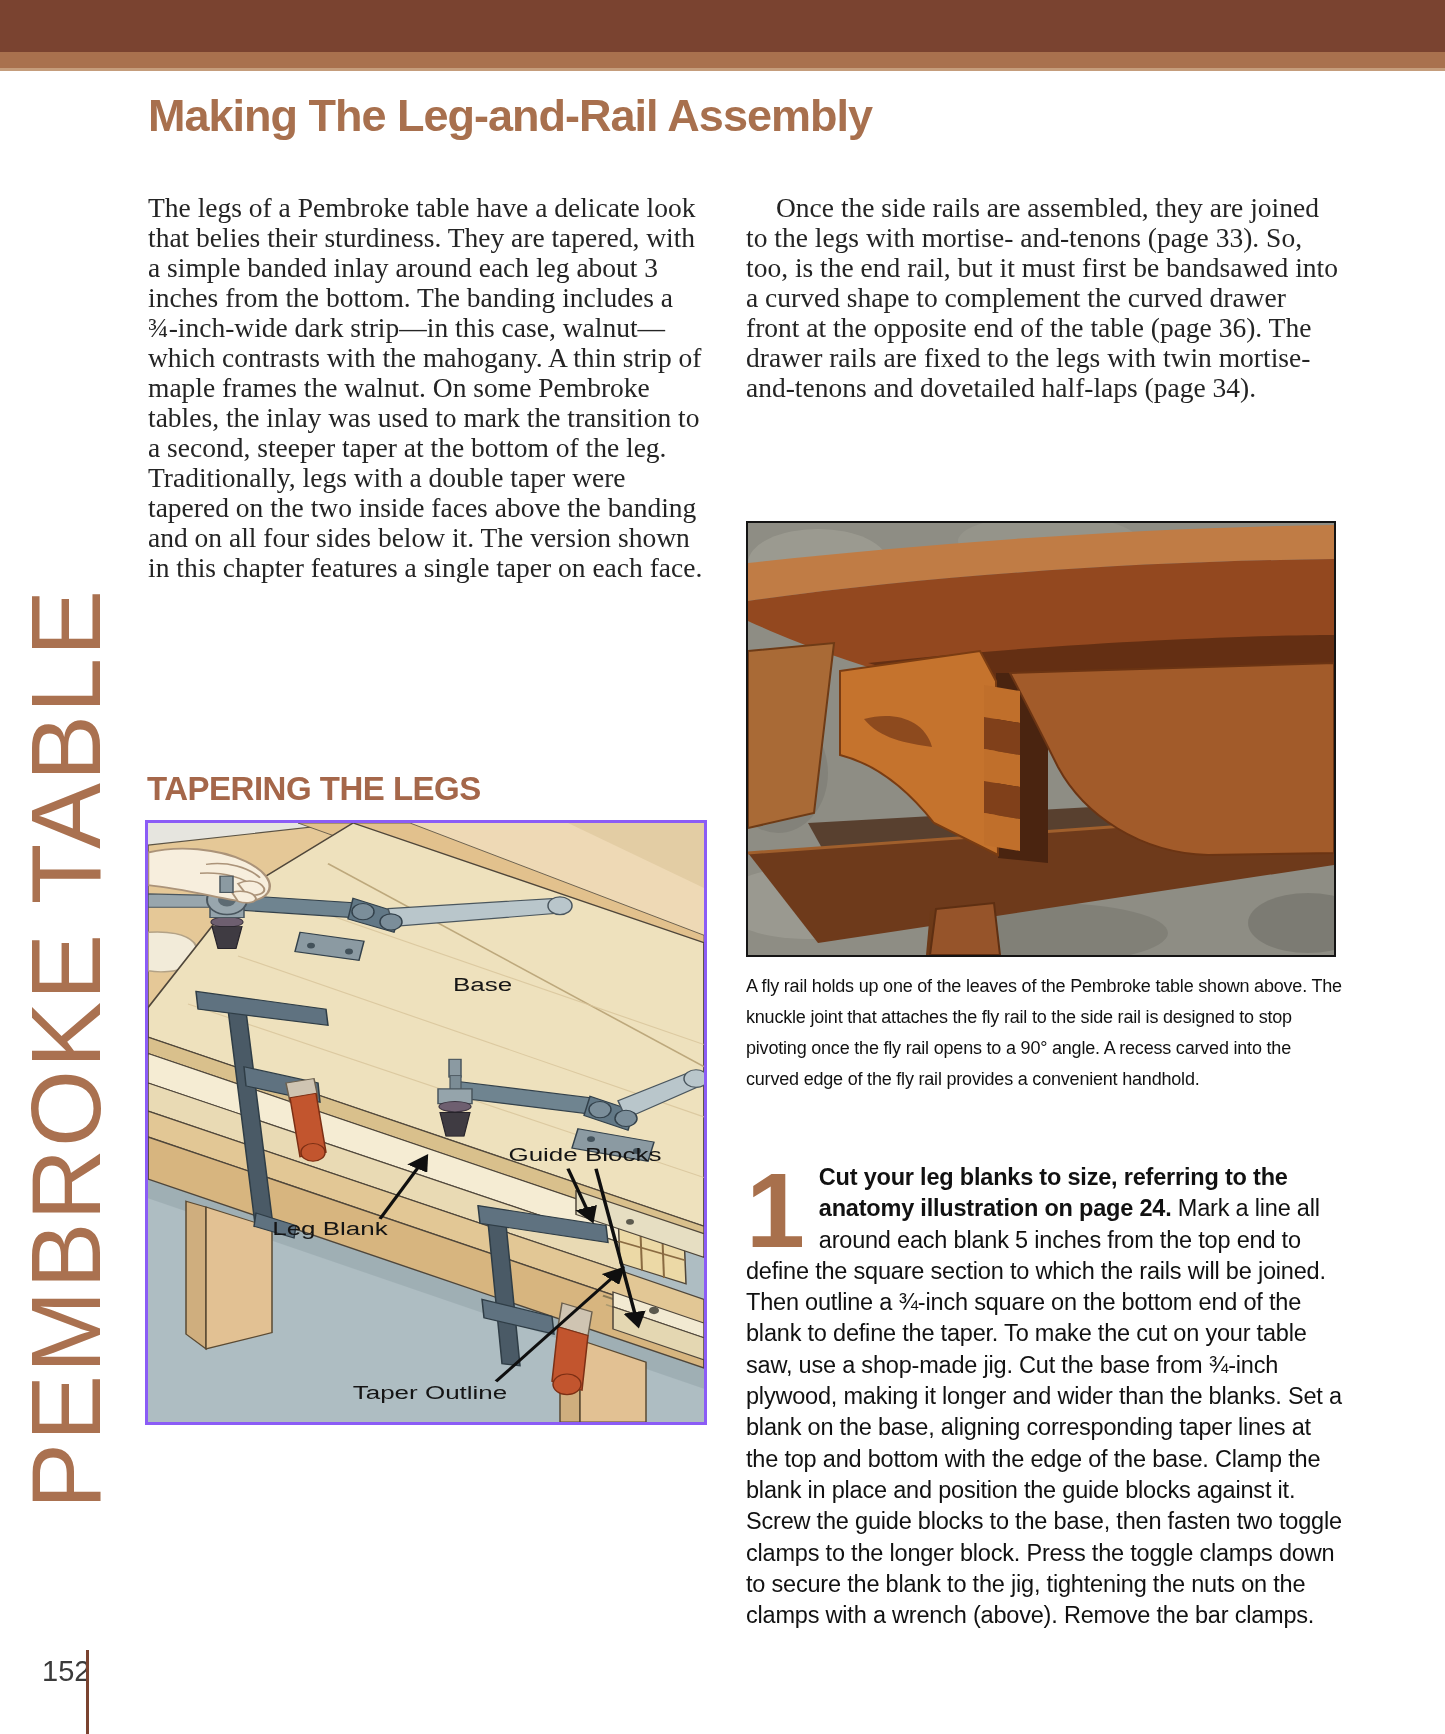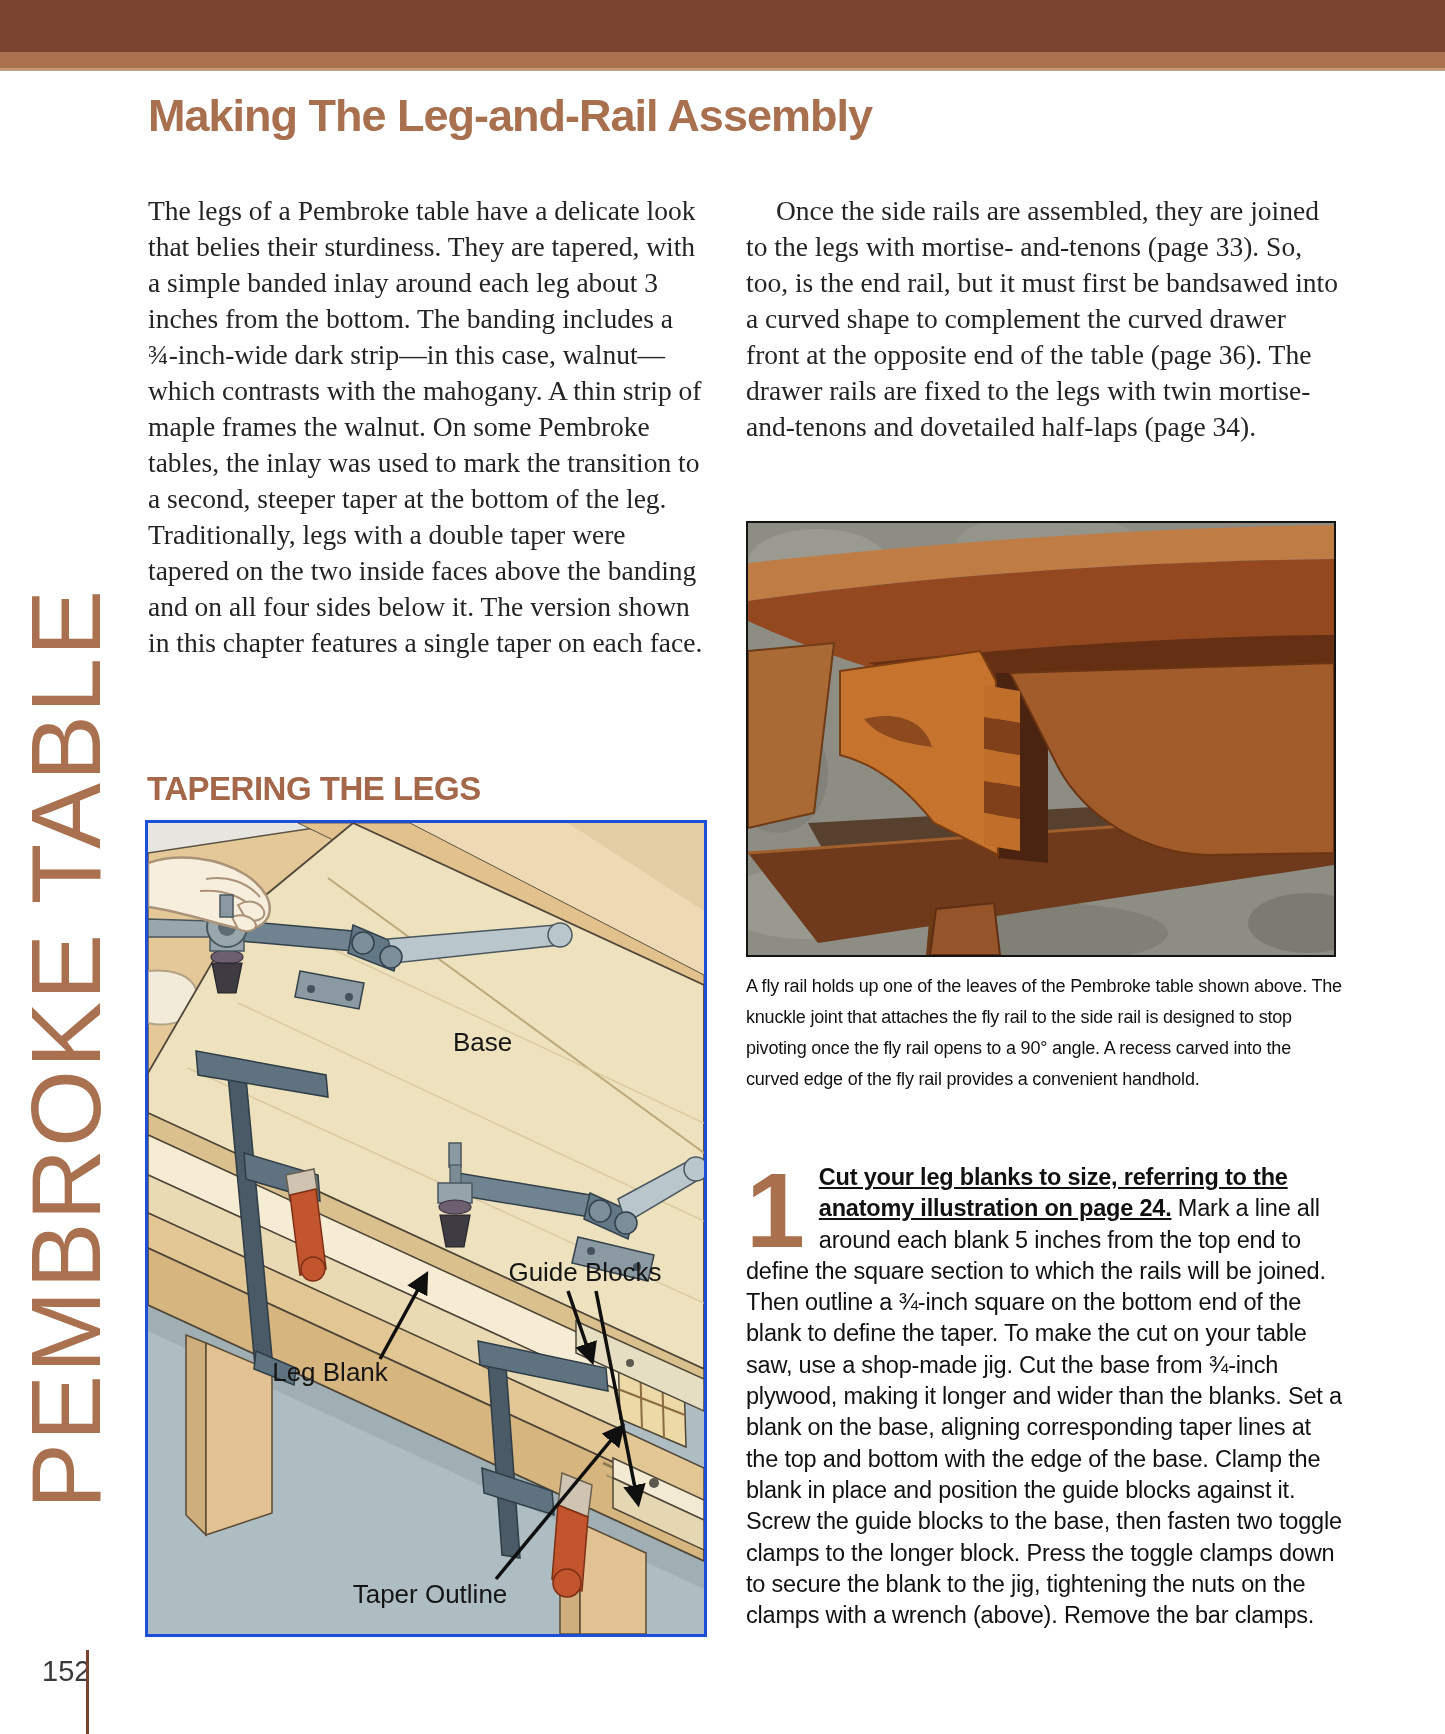--- a/index.html
+++ b/index.html
@@ -11,43 +11,43 @@
 
   .side-title { position:absolute; left:4px; top:84px; width:128px; height:1425px;
     writing-mode:vertical-rl; transform:rotate(180deg);
     font-family:"Liberation Sans", sans-serif; font-weight:200; font-size:99px;
     letter-spacing:2px; line-height:124px; color:#aa7150; white-space:nowrap; }
 
   .main-title { position:absolute; left:148px; top:90px; width:1100px;
     font-weight:bold; font-size:45px; letter-spacing:-1px; color:#a8704e; }
 
   .bodycol { position:absolute; font-family:"Liberation Serif", serif; font-size:27.5px;
-    line-height:36px; color:#242424; text-align:left; }
+    line-height:30px; color:#242424; text-align:left; }
   .col1 { left:148px; top:193px; width:556px; }
   .col2 { left:746px; top:193px; width:592px; text-indent:30px;font-family:Liberation Serif, serif; }
 
   .section-heading { position:absolute; left:147px; top:770px;
     font-weight:bold; font-size:33px; letter-spacing:-0.5px; color:#a5674a; }
 
-  .illustration { position:absolute; left:145px; top:820px; width:562px; height:817px;
-    border:3px solid #1d4ed8; background:#0f766e; }
+  .illustration { position:absolute; left:145px; top:820px; width:562px; height:605px;
+    border:3px solid #8b5cf6; background:#0f766e; }
   .illustration svg { display:block; width:100%; height:100%; }
 
   .photo { position:absolute; left:746px; top:521px; width:590px; height:436px;
     border:2px solid #141414; background:#8e8d84; }
   .photo svg { display:block; width:100%; height:100%; }
 
   .caption { position:absolute; left:746px; top:971px; width:596px;
     font-size:18px; line-height:31px; letter-spacing:-0.2px; color:#111; }
 
   .step { position:absolute; left:746px; top:1162px; width:597px;
     font-size:23.5px; line-height:31.3px; letter-spacing:-0.2px; color:#111; }
   .step-num { float:left; font-weight:bold; font-size:106px; line-height:88px;
     color:#a8704c; margin:4px 14px 0 0; }
-  .step b { font-weight:bold;text-decoration:underline; }
+  .step b { font-weight:bold; }
 
   .page-number { position:absolute; left:42px; top:1655px; font-size:29px; color:#3a3a3a; }
   .footer-rule { position:absolute; left:86px; top:1650px; width:3px; height:84px; background:#7a4330; }
 
   .diagram-label { font-family:"Liberation Sans", sans-serif; font-size:26px; fill:#151515; }
 </style>
 </head>
 <body>
 
 <div class="page">

